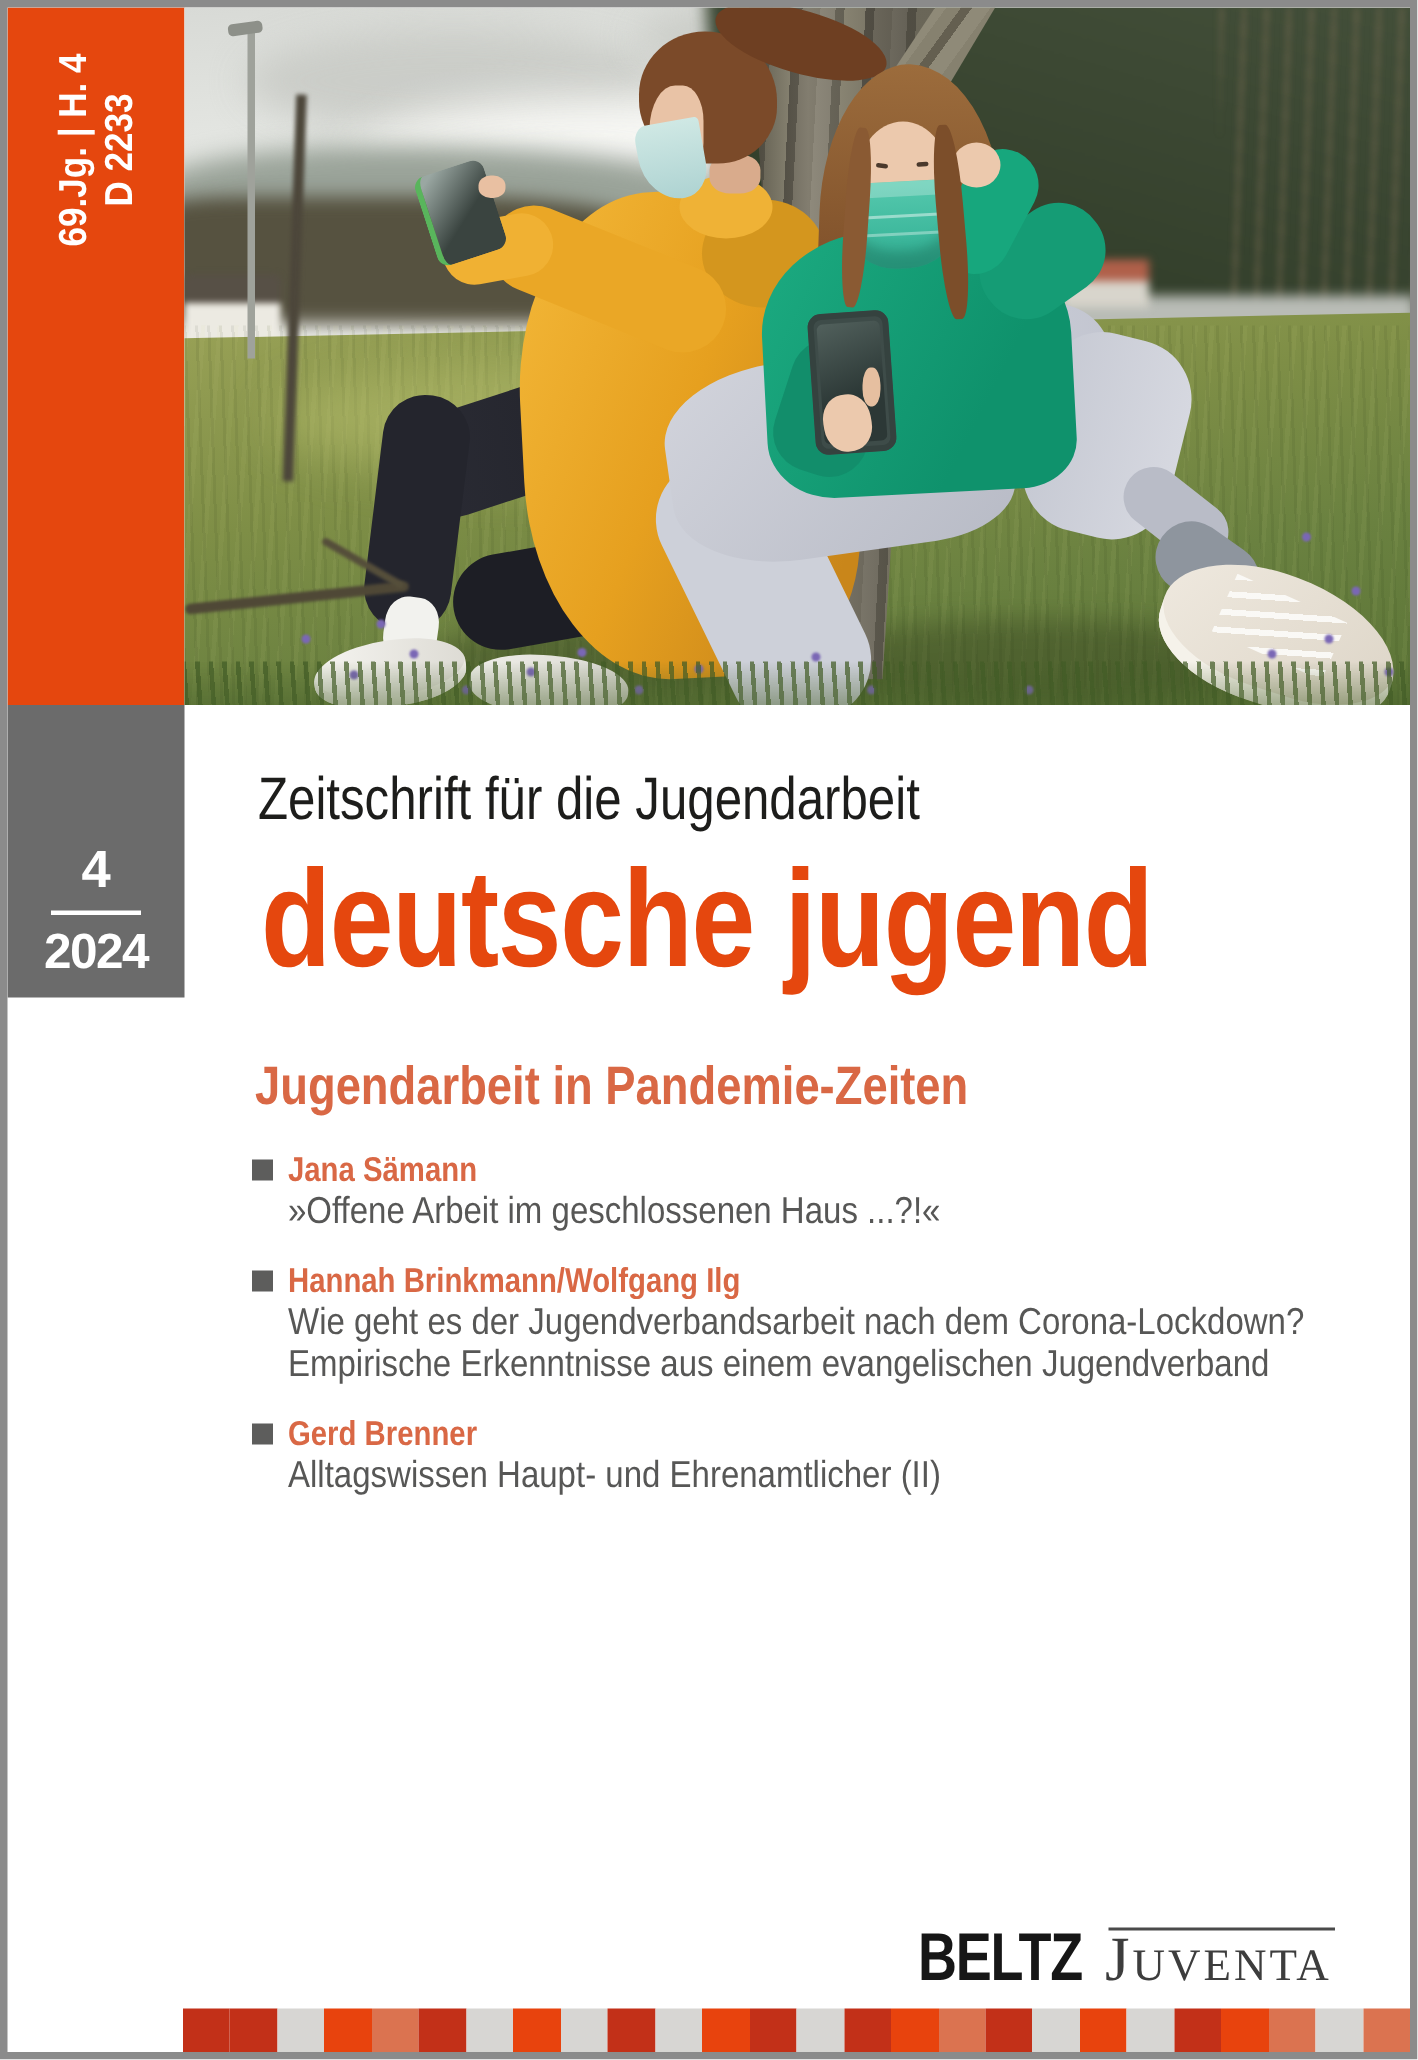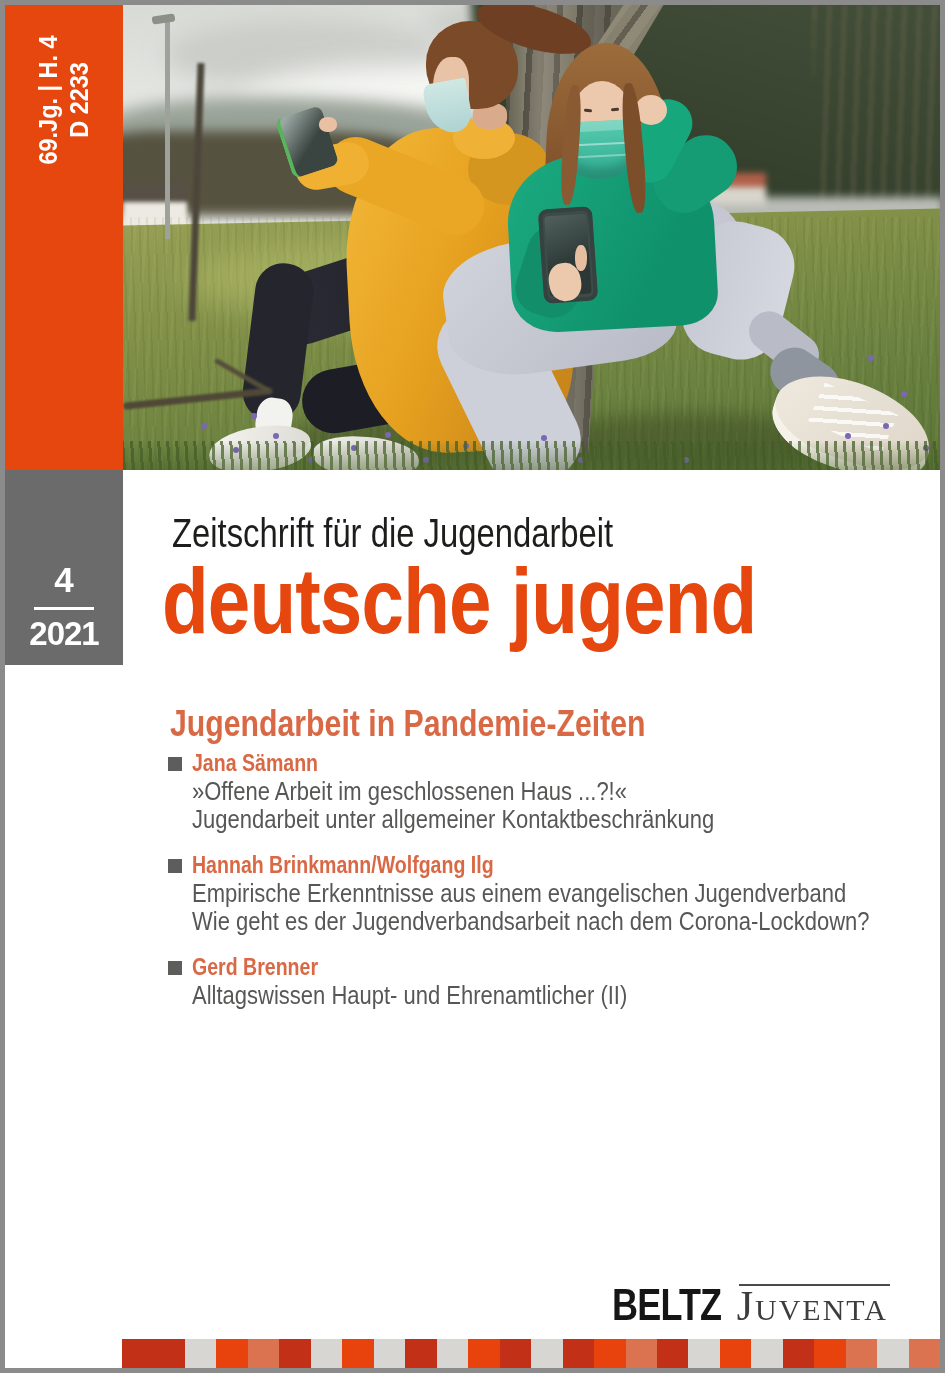--- a/index.html
+++ b/index.html
@@ -18,30 +18,30 @@
   
   .issue-box{position:absolute;left:0;top:465px;width:118px;height:195px;background:#6b6b6b;
       color:#fff;text-align:center;}
   .issue-number{position:absolute;top:92px;left:0;width:100%;font-size:35px;font-weight:bold;line-height:35px;}
   .issue-divider{position:absolute;top:137px;left:29px;width:60px;height:3px;background:#fff;}
   .issue-year{position:absolute;top:147px;left:0;width:100%;font-size:33px;font-weight:bold;line-height:33px;letter-spacing:-1px;}
 
   
   .subtitle{position:absolute;left:167px;top:506px;font-size:40px;line-height:44px;color:#1d1d1b;}
   .subtitle .cond{transform:scaleX(.82);}
-  .title{position:absolute;left:157px;top:546px;margin:0;font-size:92px;line-height:100px;
+  .title{position:absolute;left:157px;top:546px;margin:12px;font-size:92px;line-height:100px;
       font-weight:bold;color:#e5470e;letter-spacing:-1px;}
   .title .cond{transform:scaleX(.83);}
   .cond{display:inline-block;transform-origin:0 55%;white-space:nowrap;}
 
   
   .heading{position:absolute;left:165px;top:698px;margin:0;font-size:36px;line-height:42px;
       font-weight:bold;color:#d96845;}
   .heading .cond{transform:scaleX(.84);}
-  .articles{position:absolute;left:163px;top:744px;width:770px;}
+  .articles{position:absolute;left:163px;top:760px;width:770px;}
   .article{margin-bottom:18px;}
   .author-row{line-height:28px;font-size:23px;font-weight:bold;color:#d96845;white-space:nowrap;}
   .bullet{display:inline-block;width:14px;height:14px;background:#5d5d5c;margin-right:10px;}
   .author-row .cond{transform:scaleX(.85);vertical-align:baseline;}
   .t-line{margin-left:24px;line-height:28px;font-size:25px;color:#575756;white-space:nowrap;}
   .t-line .cond{transform:scaleX(.88);}
 
   
   .logo{position:absolute;left:607px;top:1274px;display:flex;align-items:baseline;}
   .beltz{font-size:45px;font-weight:bold;color:#161616;letter-spacing:-1px;
@@ -265,52 +265,51 @@
         <div class="flower" style="left: 722px; top: 428px;"></div>
         <div class="flower" style="left: 760px; top: 418px;"></div>
         <div class="flower" style="left: 560px; top: 452px;"></div>
       </div>
     <div class="grass-fringe"></div>
   </div>
 
   <div class="issue-box">
     <div class="issue-number">4</div>
     <div class="issue-divider"></div>
-    <div class="issue-year">2021</div>
+    <div class="issue-year">2024</div>
   </div>
 
   <div class="subtitle">
     <span class="cond">Zeitschrift für die Jugendarbeit</span>
   </div>
   <h1 class="title">
     <span class="cond">deutsche jugend</span>
   </h1>
 
   <h2 class="heading">
     <span class="cond">Jugendarbeit in Pandemie-Zeiten</span>
   </h2>
   <div class="articles">
 
     <div class="article">
       <div class="author-row">
         <span class="bullet"></span><span class="cond">Jana Sämann</span>
       </div>
       <div class="t-line"><span class="cond">»Offene Arbeit im geschlossenen Haus ...?!«</span></div>
-      <div class="t-line"><span class="cond">Jugendarbeit unter allgemeiner Kontaktbeschränkung</span></div>
     </div>
 
     <div class="article">
     </div>
 
     <div class="article">
       <div class="author-row">
         <span class="bullet"></span><span class="cond">Hannah Brinkmann/Wolfgang Ilg</span>
       </div>
+      <div class="t-line"><span class="cond">Wie geht es der Jugendverbandsarbeit nach dem Corona-Lockdown?</span></div>
       <div class="t-line"><span class="cond">Empirische Erkenntnisse aus einem evangelischen Jugendverband</span></div>
-      <div class="t-line"><span class="cond">Wie geht es der Jugendverbandsarbeit nach dem Corona-Lockdown?</span></div>
     </div>
 
     <div class="article">
       <div class="author-row">
         <span class="bullet"></span><span class="cond">Gerd Brenner</span>
       </div>
       <div class="t-line"><span class="cond">Alltagswissen Haupt- und Ehrenamtlicher (II)</span></div>
       <div class="t-line"><span class="cond"></span></div>
     </div>
 

